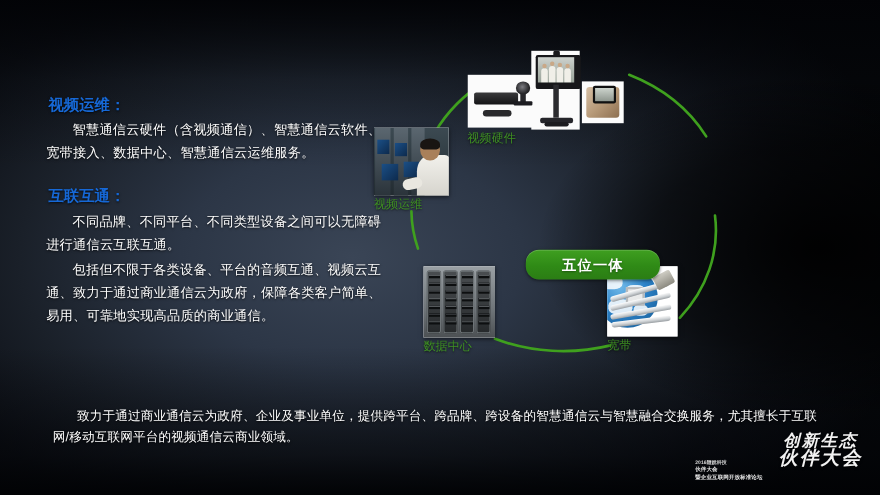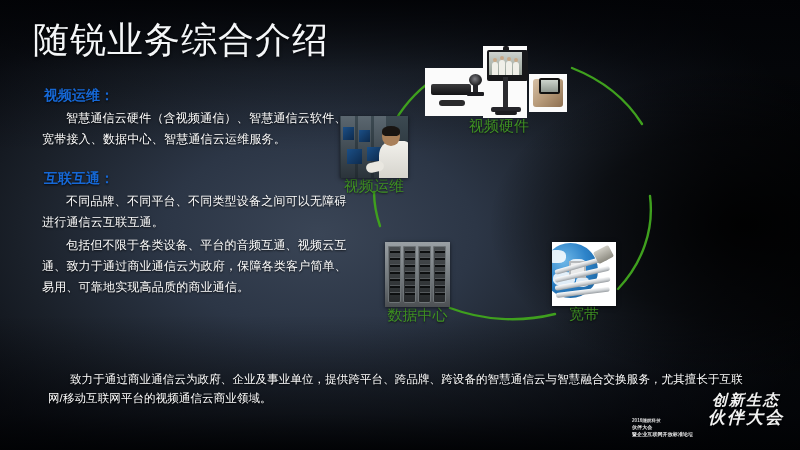--- a/index.html
+++ b/index.html
@@ -127,23 +127,23 @@
     z-index: 6;
   }
   .node .thumb {
     position: relative;
     overflow: hidden;
     background: #e9ecef;
     box-shadow: 0 1px 4px rgba(0,0,0,0.6);
   }
   .node .caption {
     margin-top: 1px;
-    text-align: center;
+    text-align: left;
     color: #3f9123;
-    font-size: 15px;
+    font-size: 11px;
     line-height: 14px;
     text-shadow: 0 1px 2px rgba(0,0,0,0.7);
     white-space: nowrap;
   }
 
   
   .n-hardware { left: 75px; top: 0px;  width: 148px; }
   .n-hardware .thumb { width: 148px; height: 72px; background: transparent; box-shadow: none; }
   .n-software { left: 265px; top: 72px; width: 95px; }
   .n-software .thumb { width: 95px; height: 62px; }
@@ -298,21 +298,20 @@
     font-weight: bold;
     letter-spacing: 0.1px;
   }
   .logo-small .yr { font-size: 4.5px; opacity: 0.9; }
 </style>
 </head>
 <body>
 
 <div class="slide">
 
-  <div class="title">随锐业务综合介绍</div>
 
   <div class="left-col">
 
     <div class="sec-head">视频运维：</div>
     <p class="para">智慧通信云硬件（含视频通信）、智慧通信云软件、宽带接入、数据中心、智慧通信云运维服务。</p>
 
     <div class="sec-head second">互联互通：</div>
     <p class="para">不同品牌、不同平台、不同类型设备之间可以无障碍进行通信云互联互通。</p>
     <p class="para">包括但不限于各类设备、平台的音频互通、视频云互通、致力于通过商业通信云为政府，保障各类客户简单、易用、可靠地实现高品质的商业通信。</p>
   </div>
@@ -325,20 +324,23 @@
 
       <g fill="none" stroke="#3fa01e" stroke-width="2.4" stroke-linecap="round">
         <path d="M 30 125 A 152 128 0 0 1 98 24"></path>
         <path d="M 222 22 A 152 128 0 0 1 292 78"></path>
         <path d="M 300 150 A 152 128 0 0 1 268 243"></path>
         <path d="M 205 268 A 152 128 0 0 1 100 262"></path>
         <path d="M 30 180 A 152 128 0 0 1 24 146"></path>
       </g>
     </svg>
 
+    <div class="center-badge">
+      <span>五位一体</span>
+    </div>
 
     <div class="node n-hardware">
       <div class="thumb">
         <div class="thumb-inner">
           <div class="hw-white hw-box1"></div>
           <div class="hw-white hw-box2"></div>
           <div class="hw-white hw-box3"></div>
           <div class="hw-codec"></div>
           <div class="hw-remote"></div>
           <div class="hw-cam-head"></div>

